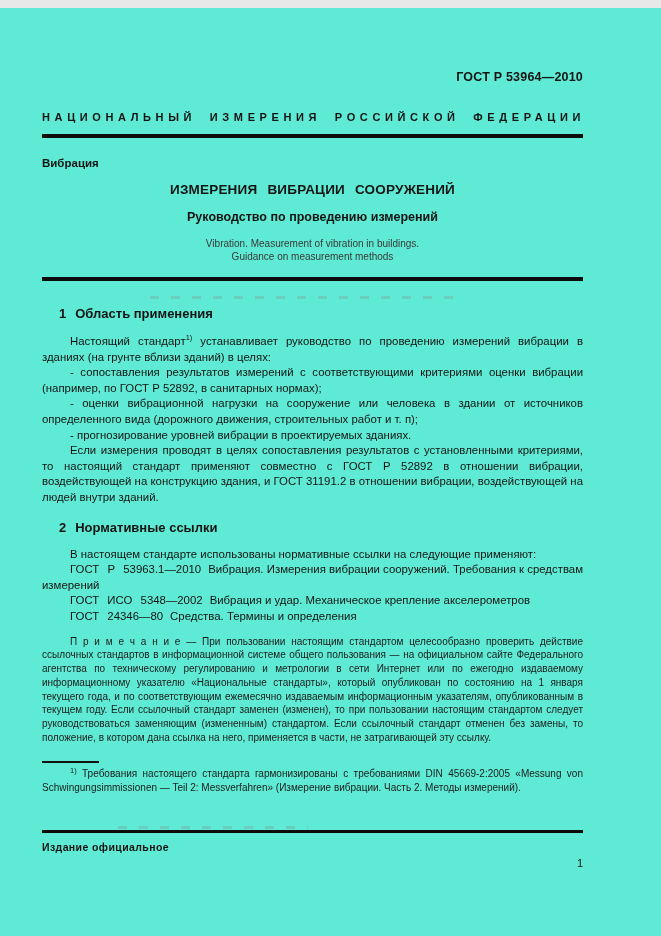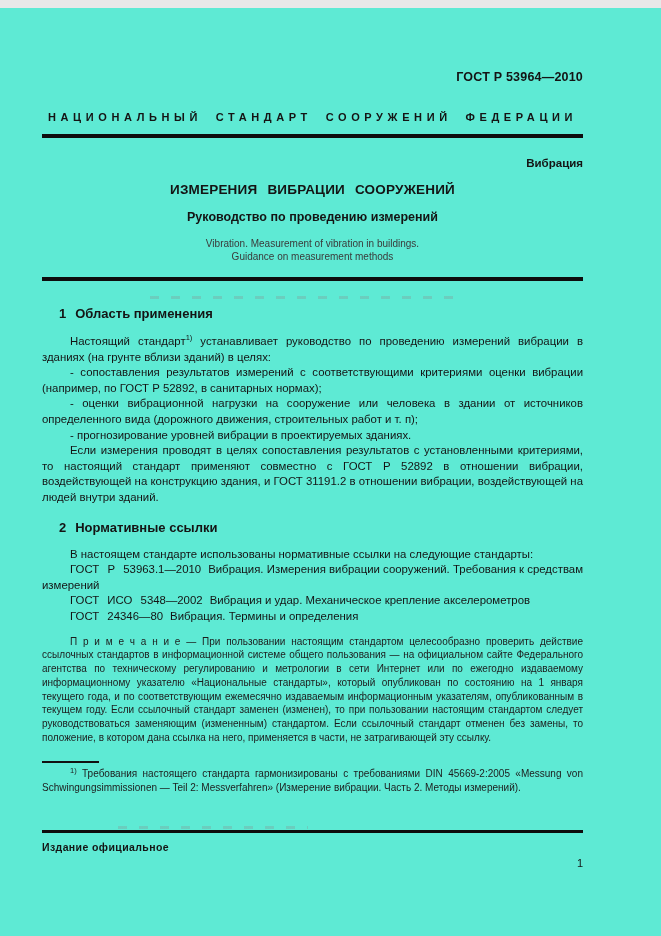--- a/index.html
+++ b/index.html
@@ -14,21 +14,21 @@
   }
   .content{position:absolute;left:42px;top:0;width:541px;}
   .doc-code{margin-top:62px;text-align:right;font-weight:bold;font-size:12.5px;letter-spacing:.2px;}
   .standard-type{
     margin-top:27px;text-align:center;font-weight:bold;font-size:11px;
     letter-spacing:.42em;word-spacing:.55em;white-space:nowrap;
   }
   .rule-thick{height:4px;background:#0d0d0d;}
   .rule-1{margin-top:11px;}
   .rule-2{margin-top:14px;}
-  .t-group{margin-top:19px;text-align:right;font-weight:bold;font-size:11.5px;}
+  .t-group{margin-top:19px;text-align:left;font-weight:bold;font-size:11.5px;}
   .t-main{margin-top:13px;text-align:center;font-weight:bold;font-size:13.5px;word-spacing:.45em;letter-spacing:.2px;}
   .t-sub{margin-top:13px;text-align:center;font-weight:bold;font-size:12.5px;}
   .t-en{margin-top:13px;text-align:center;font-size:10px;line-height:13px;color:#3a3a3a;}
   .date-line{margin-top:7px;text-align:right;font-weight:bold;font-size:10.5px;}
   .sec-h{margin:0;margin-top:25px;margin-left:17px;font-weight:bold;font-size:13px;}
   .sec-h .sec-num{margin-right:9px;}
   .sec-h.second{margin-top:14px;}
   p.body-p{
     margin:0;font-size:11.4px;line-height:15.6px;
     text-align:justify;text-indent:28px;
@@ -56,21 +56,21 @@
   .artifact-bottom{left:118px;top:818px;width:190px;}
 </style>
 </head>
 <body>
 
 <div class="page">
   <div class="content">
 
     <div class="doc-code">ГОСТ Р 53964—2010</div>
 
-    <div class="standard-type">НАЦИОНАЛЬНЫЙ СТАНДАРТ СООРУЖЕНИЙ ФЕДЕРАЦИИ</div>
+    <div class="standard-type">НАЦИОНАЛЬНЫЙ ИЗМЕРЕНИЯ РОССИЙСКОЙ ФЕДЕРАЦИИ</div>
 
     <div class="rule-thick rule-1"></div>
 
     <div class="t-group">Вибрация</div>
     <div class="t-main">ИЗМЕРЕНИЯ ВИБРАЦИИ СООРУЖЕНИЙ</div>
     <div class="t-sub">Руководство по проведению измерений</div>
     <div class="t-en">
       <div>Vibration. Measurement of vibration in buildings.</div>
       <div>Guidance on measurement methods</div>
     </div>
@@ -83,25 +83,25 @@
     <p class="body-p first"><span>Настоящий стандарт</span><sup class="fn-mark">1)</sup><span> устанавливает руководство по проведению измерений вибрации в зданиях (на грунте вблизи зданий) в целях:</span></p>
 
     <p class="body-p">- сопоставления результатов измерений с соответствующими критериями оценки вибрации (например, по ГОСТ Р 52892, в санитарных нормах);</p>
     <p class="body-p">- оценки вибрационной нагрузки на сооружение или человека в здании от источников определенного вида (дорожного движения, строительных работ и т. п);</p>
     <p class="body-p">- прогнозирование уровней вибрации в проектируемых зданиях.</p>
 
     <p class="body-p">Если измерения проводят в целях сопоставления результатов с установленными критериями, то настоящий стандарт применяют совместно с ГОСТ Р 52892 в отношении вибрации, воздействующей на конструкцию здания, и ГОСТ 31191.2 в отношении вибрации, воздействующей на людей внутри зданий.</p>
 
     <h2 class="sec-h second"><span class="sec-num">2</span><span>Нормативные ссылки</span></h2>
 
-    <p class="body-p intro">В настоящем стандарте использованы нормативные ссылки на следующие стандарты:</p>
+    <p class="body-p intro">В настоящем стандарте использованы нормативные ссылки на следующие применяют:</p>
 
     <p class="body-p"><span class="ref-des">ГОСТ Р 53963.1—2010</span><span>Вибрация. Измерения вибрации сооружений. Требования к средствам измерений</span></p>
     <p class="body-p"><span class="ref-des">ГОСТ ИСО 5348—2002</span><span>Вибрация и удар. Механическое крепление акселерометров</span></p>
-    <p class="body-p"><span class="ref-des">ГОСТ 24346—80</span><span>Вибрация. Термины и определения</span></p>
+    <p class="body-p"><span class="ref-des">ГОСТ 24346—80</span><span>Средства. Термины и определения</span></p>
 
     <p class="note">П р и м е ч а н и е — При пользовании настоящим стандартом целесообразно проверить действие ссылочных стандартов в информационной системе общего пользования — на официальном сайте Федерального агентства по техническому регулированию и метрологии в сети Интернет или по ежегодно издаваемому информационному указателю «Национальные стандарты», который опубликован по состоянию на 1 января текущего года, и по соответствующим ежемесячно издаваемым информационным указателям, опубликованным в текущем году. Если ссылочный стандарт заменен (изменен), то при пользовании настоящим стандартом следует руководствоваться заменяющим (измененным) стандартом. Если ссылочный стандарт отменен без замены, то положение, в котором дана ссылка на него, применяется в части, не затрагивающей эту ссылку.</p>
 
     <div class="footnote">
       <div class="fn-rule"></div>
       <p class="fn-text"><sup class="fn-mark">1)</sup><span> Требования настоящего стандарта гармонизированы с требованиями DIN 45669-2:2005 «Messung von Schwingungsimmissionen — Teil 2: Messverfahren» (Измерение вибрации. Часть 2. Методы измерений).</span></p>
     </div>
 
   </div>
 

